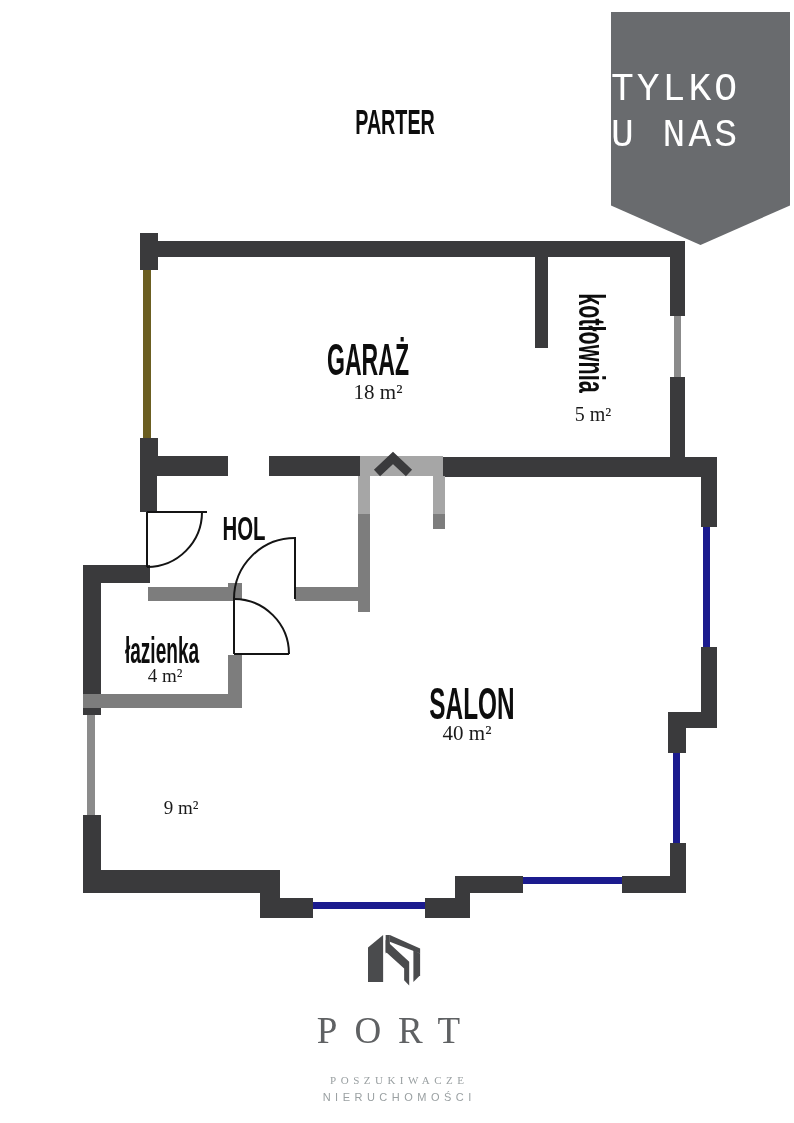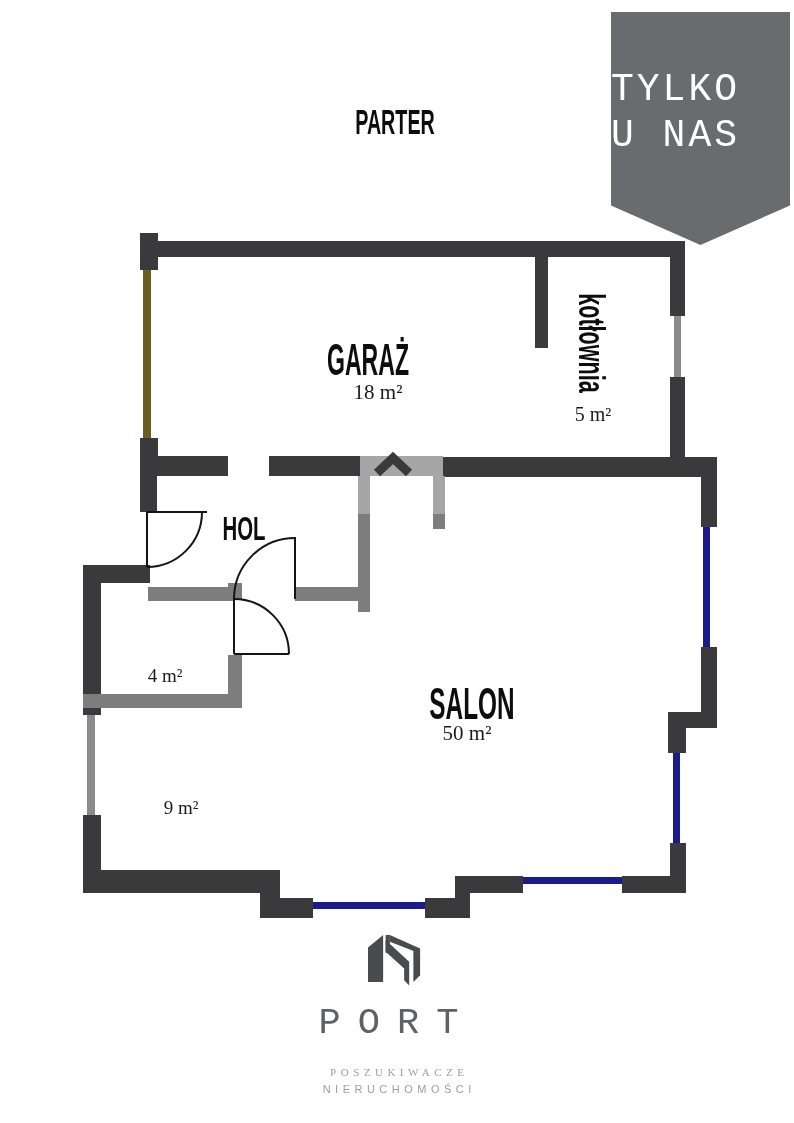--- a/index.html
+++ b/index.html
@@ -25,21 +25,21 @@
   
   #ribbon{position:absolute;left:611px;top:12px;width:179px;height:233px;
           background:var(--ribbon,#696b6e);
           clip-path:polygon(0 0,100% 0,100% 83%,50% 100%,0 83%);
           text-align:left;color:#fff;font-family:Liberation Mono, monospace;}
   #ribbon .r1{margin-top:56px;font-size:38px;letter-spacing:3px;line-height:44px;}
   #ribbon .r2{font-size:38px;letter-spacing:3px;line-height:48px;}
   
   #logo{position:absolute;left:0;top:930px;width:794px;text-align:center;}
   #logo-icon{display:block;margin:0 auto;}
-  .brand{margin-top:10px;font-family:Liberation Mono, monospace;font-size:37px;
+  .brand{margin-top:17px;font-family:Liberation Serif, serif;font-size:37px;
          letter-spacing:17px;color:var(--logo_text,#5f6163);}
   .tag{font-family:"Liberation Sans",sans-serif;font-size:11px;letter-spacing:4.5px;
        padding-left:4.5px;color:var(--logo_sub,#9aa0a2);line-height:17px;}
   .tag1{margin-top:20px;font-family:Liberation Serif, serif;}
 </style>
 </head>
 <body>
 
 <div id="stage">
 
@@ -119,26 +119,29 @@
 
   <div class="lab" style="left:592px;top:343px;font-size:36px;">
     <span class="rlab" style="transform:rotate(90deg) scale(.6,1.05);">kotłownia</span>
   </div>
   <div class="lab area" style="left:593px;top:414px;font-size:20px;">5 m²</div>
 
   <div class="lab" style="left:244px;top:528px;font-size:34px;">
     <span class="rlab" style="transform:scale(.6,1.0);">HOL</span>
   </div>
 
+  <div class="lab" style="left:162px;top:651px;font-size:36px;">
+    <span class="rlab" style="transform:scale(.53,1.0);">łazienka</span>
+  </div>
   <div class="lab area" style="left:165px;top:676px;font-size:19px;">4 m²</div>
 
   <div class="lab" style="left:472px;top:704px;font-size:42px;">
     <span class="rlab" style="transform:scale(.58,1.05);">SALON</span>
   </div>
-  <div class="lab area" style="left:467px;top:733px;font-size:21px;">50 m²</div>
+  <div class="lab area" style="left:467px;top:733px;font-size:21px;">40 m²</div>
 
   <div class="lab area" style="left:181px;top:808px;font-size:19px;">9 m²</div>
 
   <div id="ribbon">
     <div class="r1">TYLKO</div>
     <div class="r2">U NAS</div>
   </div>
 
   <div id="logo">
     <svg id="logo-icon" width="58" height="62" viewBox="0 0 69 62">

